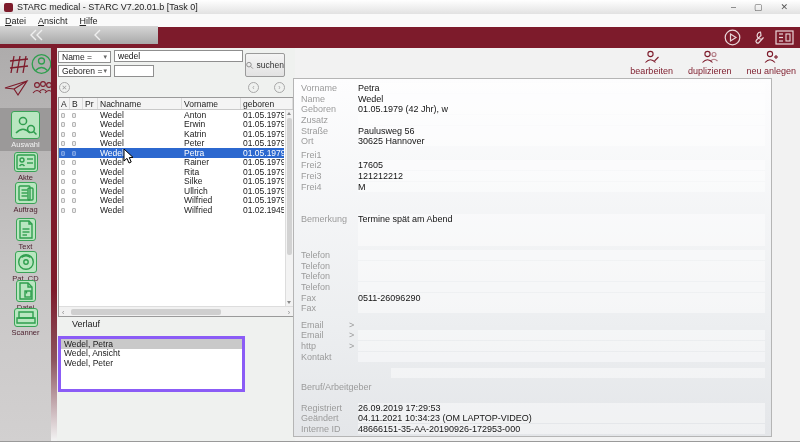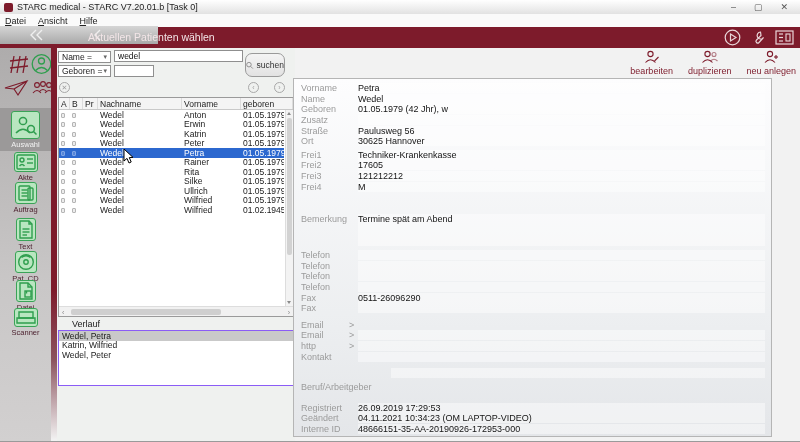--- a/index.html
+++ b/index.html
@@ -38,21 +38,21 @@
   .nav-item { position:absolute; left:0; width:51px; text-align:center; }
   .tile { display:inline-block; background:#b9e6c0; border:1px solid #3aa357; border-radius:3px; padding:1px; line-height:0; }
   .nav-label { display:block; font-size:7.5px; color:#4d2230; margin-top:1px; }
   .nav-label.on { color:#f2f2f2; }
 
   
   .left-panel { left:57px; top:48px; width:238px; height:394px; background:#eff1ef; }
   .selbox { position:absolute; height:12px; background:#fff; border:1px solid #8f8f8f; display:flex; align-items:center; padding:0 3px; font-size:8.5px; color:#222; }
   .selbox .chev { margin-left:auto; font-size:7px; color:#666; }
   .inputbox { position:absolute; height:12px; background:#fff; border:1px solid #8f8f8f; font-size:8.5px; font-family:"Liberation Sans",sans-serif; padding:0 3px; color:#111; }
-  .suchen-btn { position:absolute; background:linear-gradient(#f4f4f4,#e2e2e2); border:1px solid #9a9a9a; border-radius:7px; display:flex; align-items:center; justify-content:center; gap:3px; font-size:8.5px; color:#333; }
+  .suchen-btn { position:absolute; background:linear-gradient(#f4f4f4,#e2e2e2); border:1px solid #9a9a9a; border-radius:2px; display:flex; align-items:center; justify-content:center; gap:3px; font-size:8.5px; color:#333; }
   .round-ico { position:absolute; width:11px; height:11px; border:1px solid #a8a8a8; border-radius:50%; color:#a0a0a0; font-size:7px; line-height:9px; text-align:center; background:transparent; }
 
   
   .ptable { position:absolute; left:1px; top:49px; width:236px; height:220px; background:#fff; border:1px solid #9a9a9a; }
   .thead { display:flex; height:12px; background:#f4f4f4; border-bottom:1px solid #c9c9c9; font-size:8.5px; color:#222; align-items:center; }
   .thead span { border-right:1px solid #dcdcdc; height:100%; display:flex; align-items:center; padding-left:2px; }
   .trow { display:flex; height:9.5px; align-items:center; font-size:8.5px; color:#1a1a1a; }
   .trow span { padding-left:2px; overflow:hidden; white-space:nowrap; }
   .c-a { flex:0 0 11px; } .c-b { flex:0 0 13px; } .c-pr { flex:0 0 15px; }
   .c-nach { flex:0 0 84px; } .c-vor { flex:0 0 59px; } .c-geb { flex:1 1 auto; }
@@ -61,21 +61,21 @@
   .trow.sel .glyph { border-color:#7ea4e4; background:#5585d9; }
   .vscroll { position:absolute; right:0; top:12px; bottom:10px; width:8px; background:#f3f3f3; border-left:1px solid #ddd; }
   .vthumb { position:absolute; left:1px; top:8px; width:5px; height:70%; background:#d2d2d2; border-radius:2px; }
   .sarrow { position:absolute; left:1px; width:0; height:0; }
   .hscroll { position:absolute; left:0; right:0; bottom:0; height:10px; background:#f1f1f1; border-top:1px solid #ddd; }
   .hthumb { position:absolute; left:12px; top:2px; width:150px; height:6px; background:#cfcfcf; border-radius:2px; }
   .harrow { position:absolute; top:2px; font-size:7px; color:#8a8a8a; }
 
   
   .verlauf-label { position:absolute; left:2px; top:271px; font-size:9px; color:#222;margin-left:13px; }
-  .verlauf-box { position:absolute; left:1px; top:282px; width:236px; height:56px; background:#fff; border:1px solid #8b5cf6; }
+  .verlauf-box { position:absolute; left:1px; top:288px; width:187px; height:56px; background:#fff; border:3px solid #8b5cf6; }
   .vrow { height:9.5px; display:flex; align-items:center; padding-left:3px; font-size:8.5px; color:#1a1a1a; }
   .vrow.sel { background:#c9c9c9; }
 
   
   .actions { right:4px; top:50px; display:flex; gap:15px; }
   .action-btn { display:flex; flex-direction:column; align-items:center; gap:2px; color:#7d1b2b; font-size:9px; cursor:default; }
 
   
   .details-box { left:293px; top:78px; width:479px; height:359px; background:linear-gradient(180deg,#fdfdfe,#eceef0 70%,#e4e6e9); border:1px solid #b5b5b5; }
   .dflow { position:absolute; left:7px; right:6px; top:4px; }
@@ -115,21 +115,20 @@
   <div class="abs toolbar"></div>
   <div class="abs back-box">
     <svg width="14" height="12" viewBox="0 0 14 12">
       <polyline points="6,1 1,6 6,11" fill="none" stroke="#efefef" stroke-width="1.4"></polyline>
       <polyline points="12,1 7,6 12,11" fill="none" stroke="#efefef" stroke-width="1.4"></polyline>
     </svg>
     <svg width="8" height="12" viewBox="0 0 8 12">
       <polyline points="6,1 1,6 6,11" fill="none" stroke="#efefef" stroke-width="1.4"></polyline>
     </svg>
   </div>
-  <div class="abs toolbar-title">Aktuellen Patienten wählen</div>
   <div class="abs tb-icons">
     <svg width="17" height="17" viewBox="0 0 17 17">
       <circle cx="8.5" cy="8.5" r="7.3" fill="none" stroke="#e9d6d9" stroke-width="1.2"></circle>
       <polygon points="6.5,5 12,8.5 6.5,12" fill="none" stroke="#e9d6d9" stroke-width="1.2"></polygon>
     </svg>
     <svg width="16" height="16" viewBox="0 0 16 16">
       <path d="M10.5,2 a3.5,3.5 0 1 0 3,5.5 L9,12.5 a1.5,1.5 0 0 1 -2.5,-2.5 L11,5.5 Z" fill="none" stroke="#e9d6d9" stroke-width="1.2"></path>
     </svg>
     <svg width="19" height="15" viewBox="0 0 19 15">
       <rect x="1" y="1" width="17" height="13" fill="none" stroke="#e9d6d9" stroke-width="1.2"></rect>
@@ -405,21 +404,21 @@
       <div class="hscroll">
         <span class="harrow" style="left:3px">‹</span>
         <div class="hthumb"></div>
         <span class="harrow" style="right:3px">›</span>
       </div>
     </div>
 
     <div class="verlauf-label">Verlauf</div>
     <div class="verlauf-box">
       <div class="vrow sel">Wedel, Petra</div>
-      <div class="vrow">Katrin, Wilfried</div>
+      <div class="vrow">Wedel, Ansicht</div>
       <div class="vrow">Wedel, Peter</div>
     </div>
   </div>
 
   <div class="abs actions">
     <div class="action-btn">
       <svg width="16" height="14" viewBox="0 0 16 14">
         <g stroke="#7d1b2b" stroke-width="1.1" fill="none">
           <circle cx="6.5" cy="4" r="2.6"></circle>
             <path d="M1.5,12.5 Q6.5,7 11.5,12.5"></path>
@@ -480,21 +479,20 @@
           <span class="val">Paulusweg 56</span>
         </div>
       <div class="drow">
           <span class="lab">Ort</span>
           <span class="arr"></span>
           <span class="val">30625 Hannover</span>
         </div>
       <div class="drow g3">
           <span class="lab">Frei1</span>
           <span class="arr"></span>
-          <span class="val">Techniker-Krankenkasse</span>
         </div>
       <div class="drow">
           <span class="lab">Frei2</span>
           <span class="arr"></span>
           <span class="val">17605</span>
         </div>
       <div class="drow">
           <span class="lab">Frei3</span>
           <span class="arr"></span>
           <span class="val">121212212</span>

